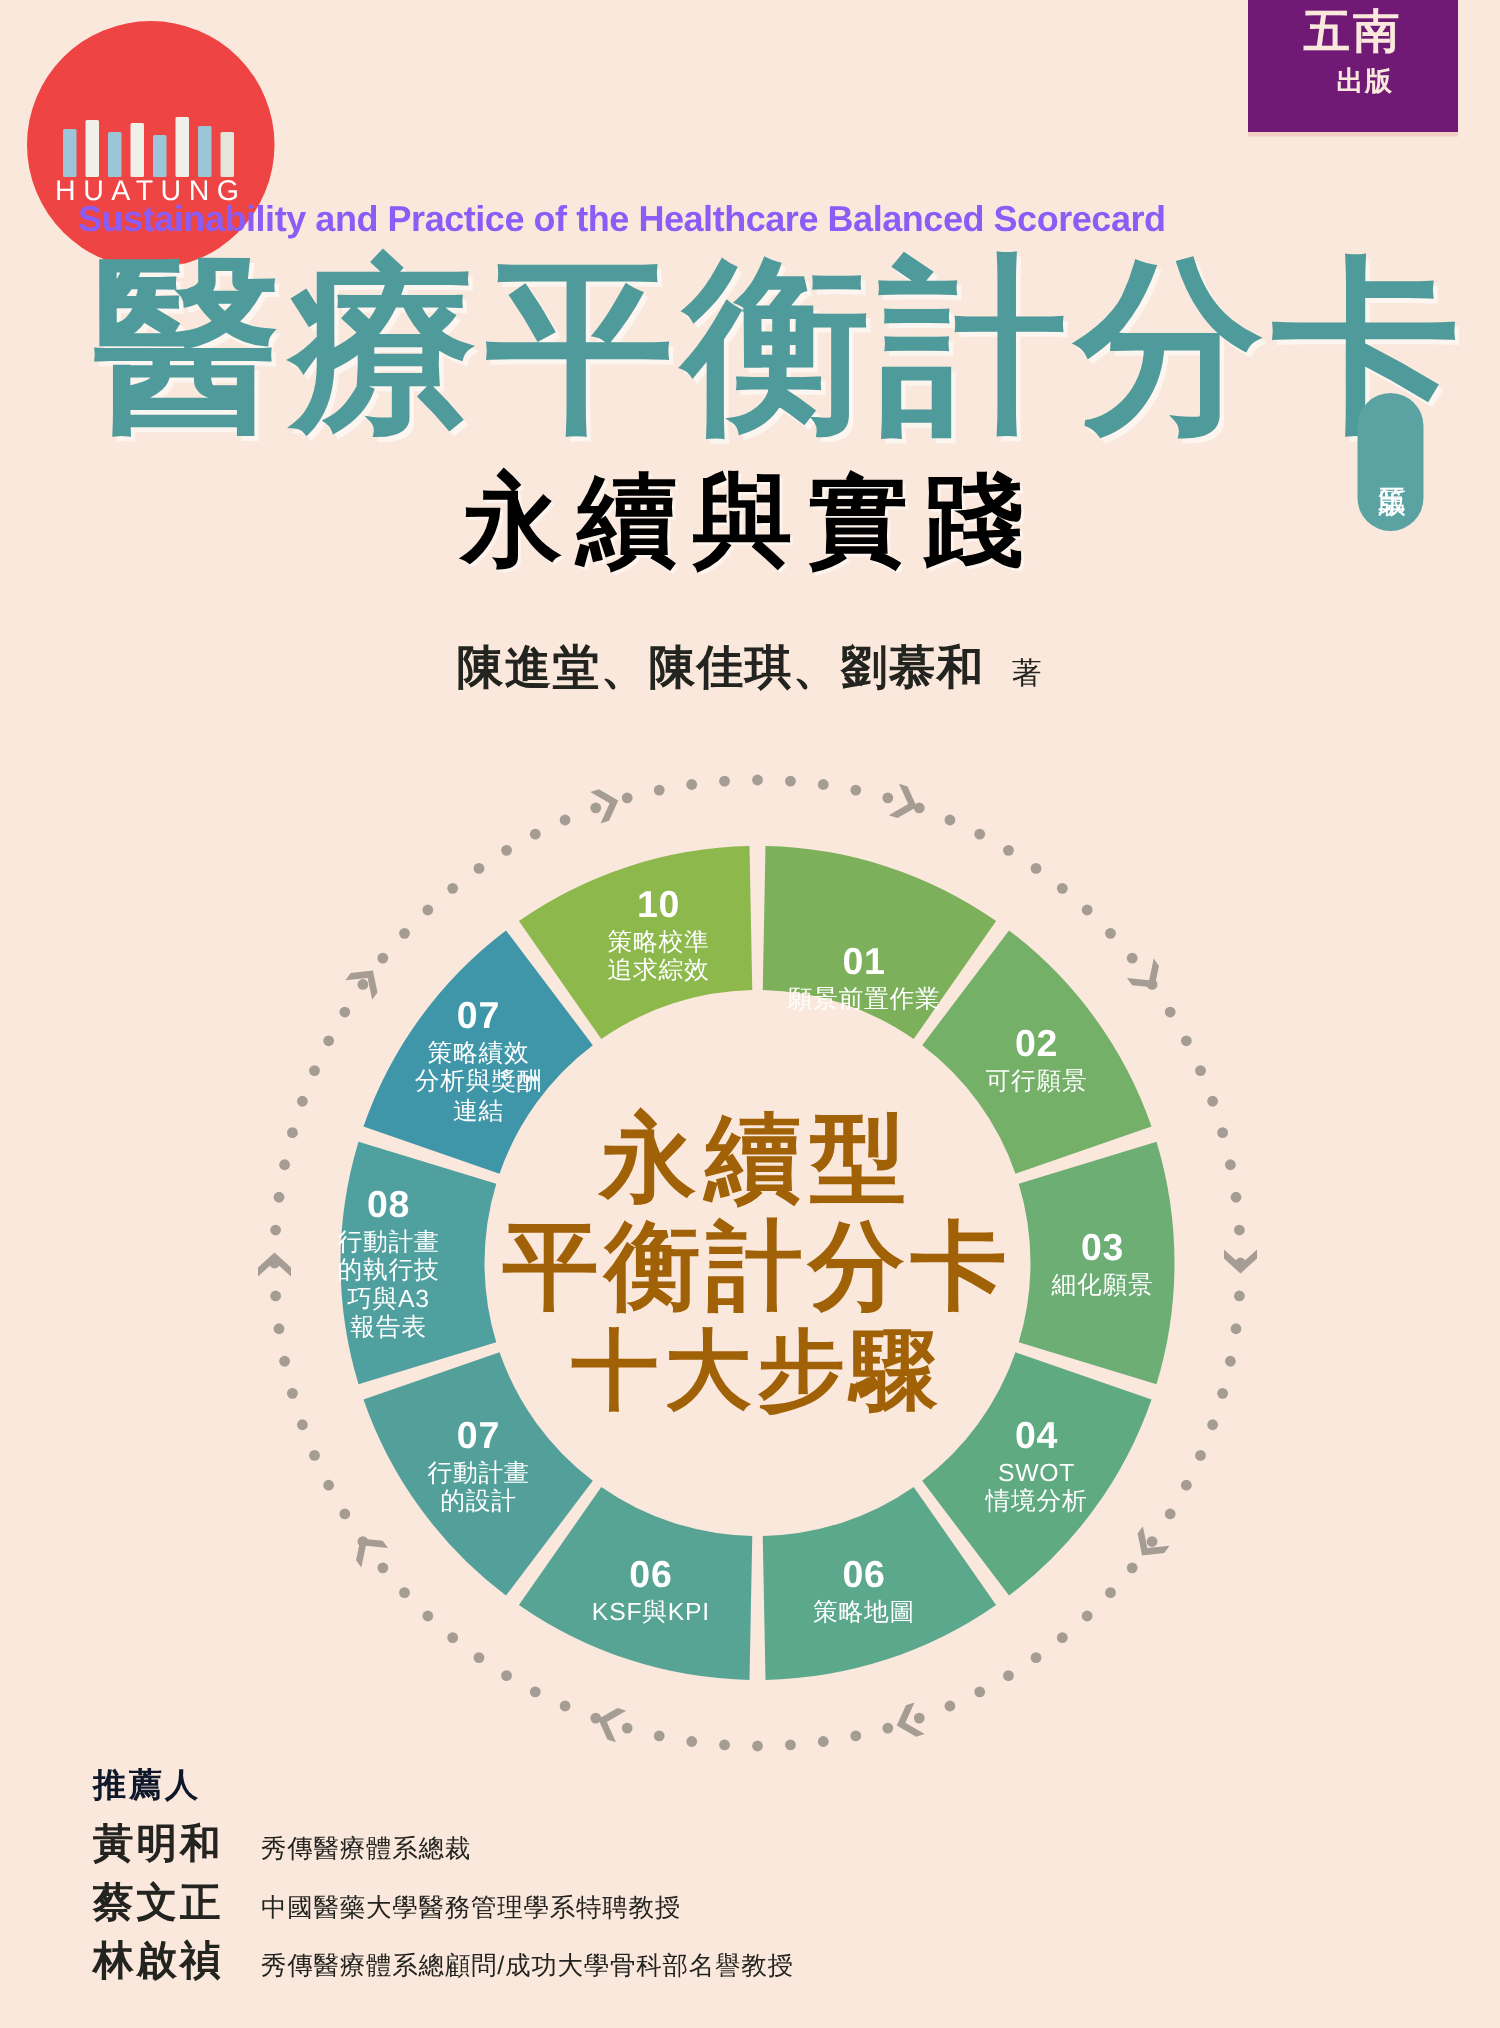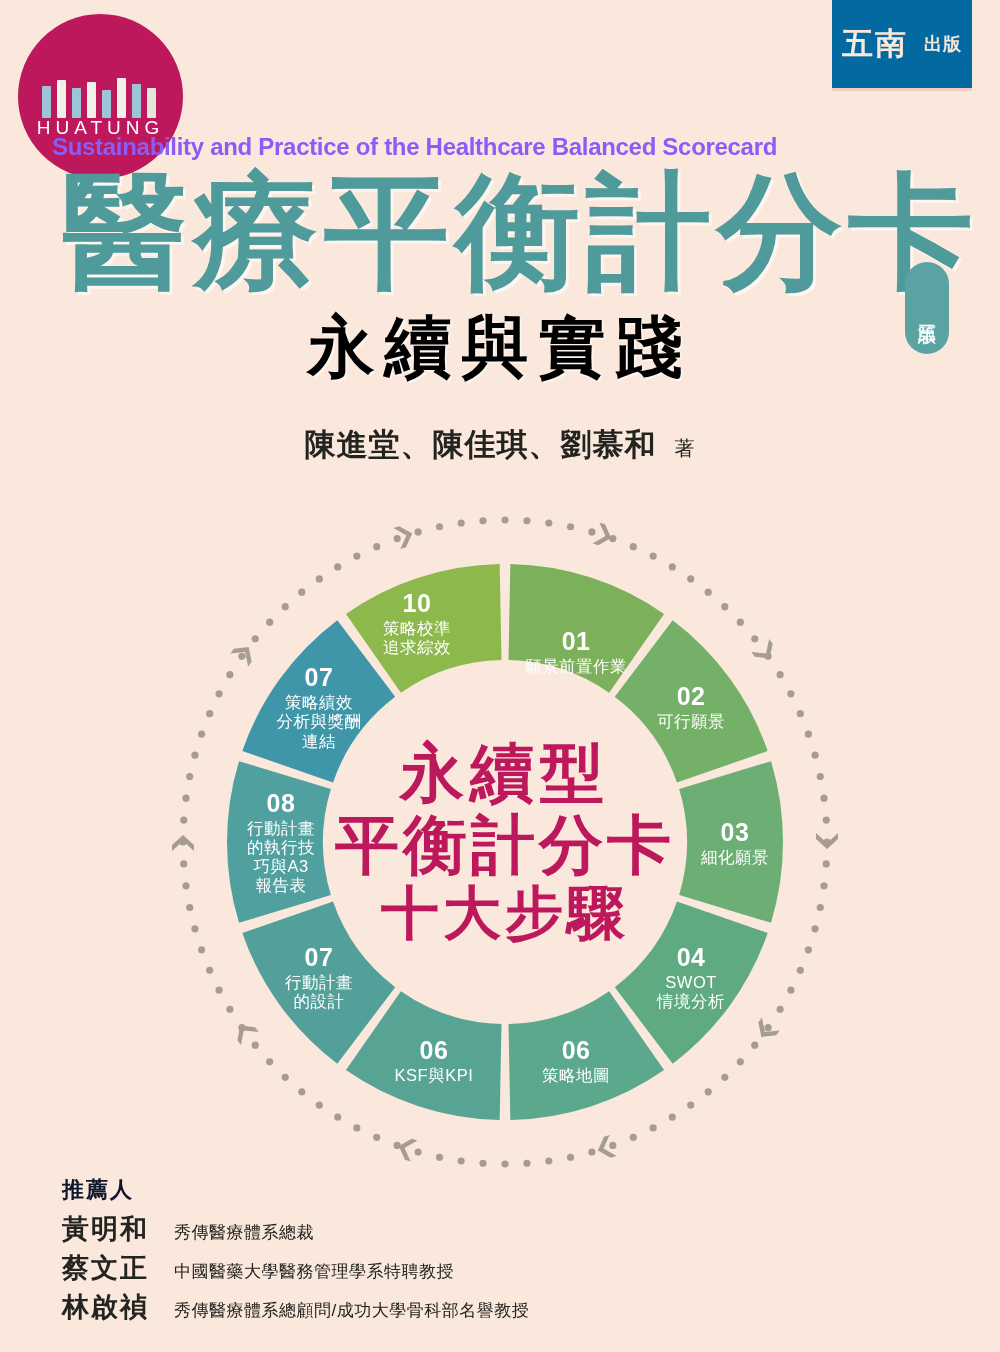--- a/index.html
+++ b/index.html
@@ -6,37 +6,38 @@
   body{
     width:1000px;height:1352px;
     background:#fbe8dd;
     font-family:"Liberation Sans","DejaVu Sans",sans-serif;
     position:relative;overflow:hidden;
   }
   
   #publisher-logo{
     position:absolute;top:0;right:28px;
     width:140px;height:88px;
-    background:#0369a1;
-    display:flex;align-items:center;justify-content:center;
+    background:#701a75;
+    display:flex;align-items:center;
     box-shadow:0 3px 0 #f2cfc0;
+    flex-direction:column;
   }
   #publisher-logo .pub-main{
     color:#fbe8dd;font-size:31px;font-weight:bold;letter-spacing:2px;
     font-family:"DejaVu Serif","Liberation Serif",serif;
   }
   #publisher-logo .pub-sub{
     color:#fbe8dd;font-size:18px;font-weight:bold;letter-spacing:1px;margin-left:16px;
     font-family:"DejaVu Serif","Liberation Serif",serif;
   }
   
   #huatung-badge{
     position:absolute;left:18px;top:14px;
     width:165px;height:165px;border-radius:50%;
-    background:#be185d;
+    background:#ef4444;
   }
   #huatung-bars{
     position:absolute;left:24px;top:62px;width:118px;height:42px;
   }
   #huatung-bars span{
     position:absolute;bottom:0;width:9px;border-radius:1px;
   }
   #huatung-name{
     position:absolute;left:0;right:0;top:103px;
     text-align:center;color:#ffffff;
@@ -83,21 +84,21 @@
   #wheel-svg{position:absolute;left:0;top:0;width:710px;height:710px;}
   .seg-label{
     position:absolute;text-align:center;color:#ffffff;
     line-height:1.16;pointer-events:none;
   }
   .seg-num{font-size:25px;font-weight:bold;display:block;margin-bottom:1px;letter-spacing:0.5px;}
   .seg-text{font-size:16.5px;display:block;letter-spacing:0.5px;}
   #wheel-center{
     position:absolute;left:118px;top:128px;width:474px;height:454px;
     display:flex;flex-direction:column;align-items:center;justify-content:center;
-    color:#be185d;font-weight:bold;text-align:center;
+    color:#a16207;font-weight:bold;text-align:center;
     font-family:"DejaVu Sans","Liberation Sans",sans-serif;
   }
   #wheel-center .c1{font-size:64px;letter-spacing:6px;line-height:1.12;}
   #wheel-center .c2{font-size:64px;letter-spacing:4px;line-height:1.12;}
   #wheel-center .c3{font-size:58px;letter-spacing:4px;line-height:1.12;}
   
   #recommenders{position:absolute;left:62px;top:1175px;}
   #rec-heading{font-size:22px;font-weight:bold;color:#0f172a;letter-spacing:2px;margin-bottom:6px;}
   .rec-row{display:flex;align-items:baseline;margin-bottom:3px;}
   .rec-name{font-size:27px;font-weight:bold;color:#23241f;letter-spacing:2px;
@@ -299,34 +300,34 @@
       </div>
       <div class="seg-label" style="width: 132px; left: 217.926px; top: 549.243px;">
         <span class="seg-num">06</span>
         <span class="seg-text">KSF與KPI</span>
       </div>
       <div class="seg-label" style="width: 132px; left: 102.926px; top: 456.191px;">
         <span class="seg-num">07</span>
         <span class="seg-text">行動計畫</span>
         <span class="seg-text">的設計</span>
       </div>
-      <div class="seg-label" style="width: 132px; left: 65px; top: 301.5px; text-align: center;">
+      <div class="seg-label" style="width: 132px; left: 43px; top: 301.5px; text-align: center;">
         <span class="seg-num">08</span>
         <span class="seg-text">行動計畫</span>
         <span class="seg-text">的執行技</span>
         <span class="seg-text">巧與A3</span>
         <span class="seg-text">報告表</span>
       </div>
       <div class="seg-label" style="width: 132px; left: 102.926px; top: 176.309px;">
         <span class="seg-num">07</span>
         <span class="seg-text">策略績效</span>
         <span class="seg-text">分析與獎酬</span>
         <span class="seg-text">連結</span>
       </div>
-      <div class="seg-label" style="width: 132px; left: 201px; top: 102.257px;">
+      <div class="seg-label" style="width: 132px; left: 223px; top: 102.257px;">
         <span class="seg-num">10</span>
         <span class="seg-text">策略校準</span>
         <span class="seg-text">追求綜效</span>
       </div>
     </div>
   <div id="wheel-center">
     <span class="c1">永續型</span>
     <span class="c2">平衡計分卡</span>
     <span class="c3">十大步驟</span>
   </div>

